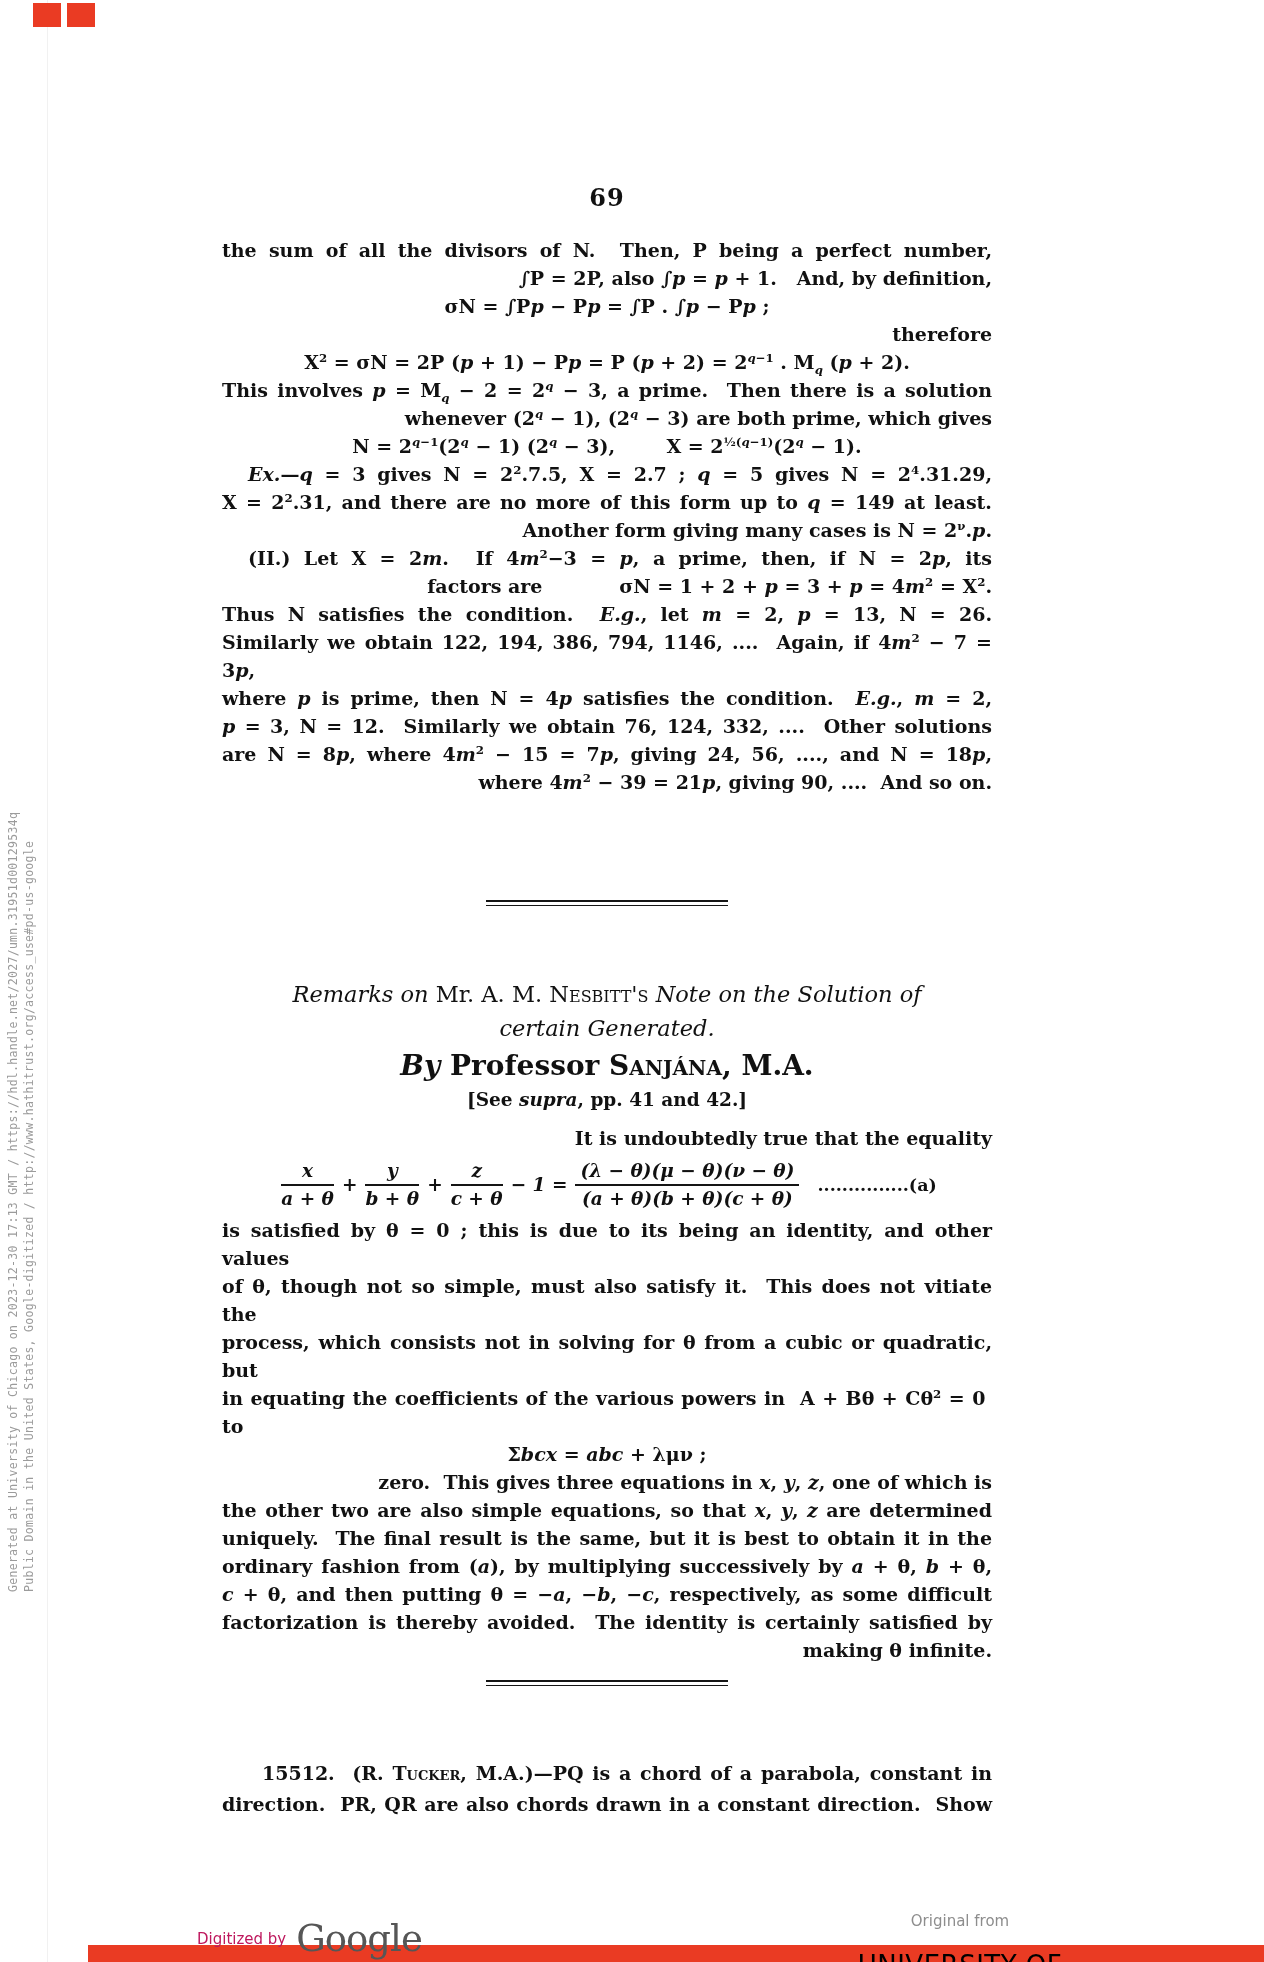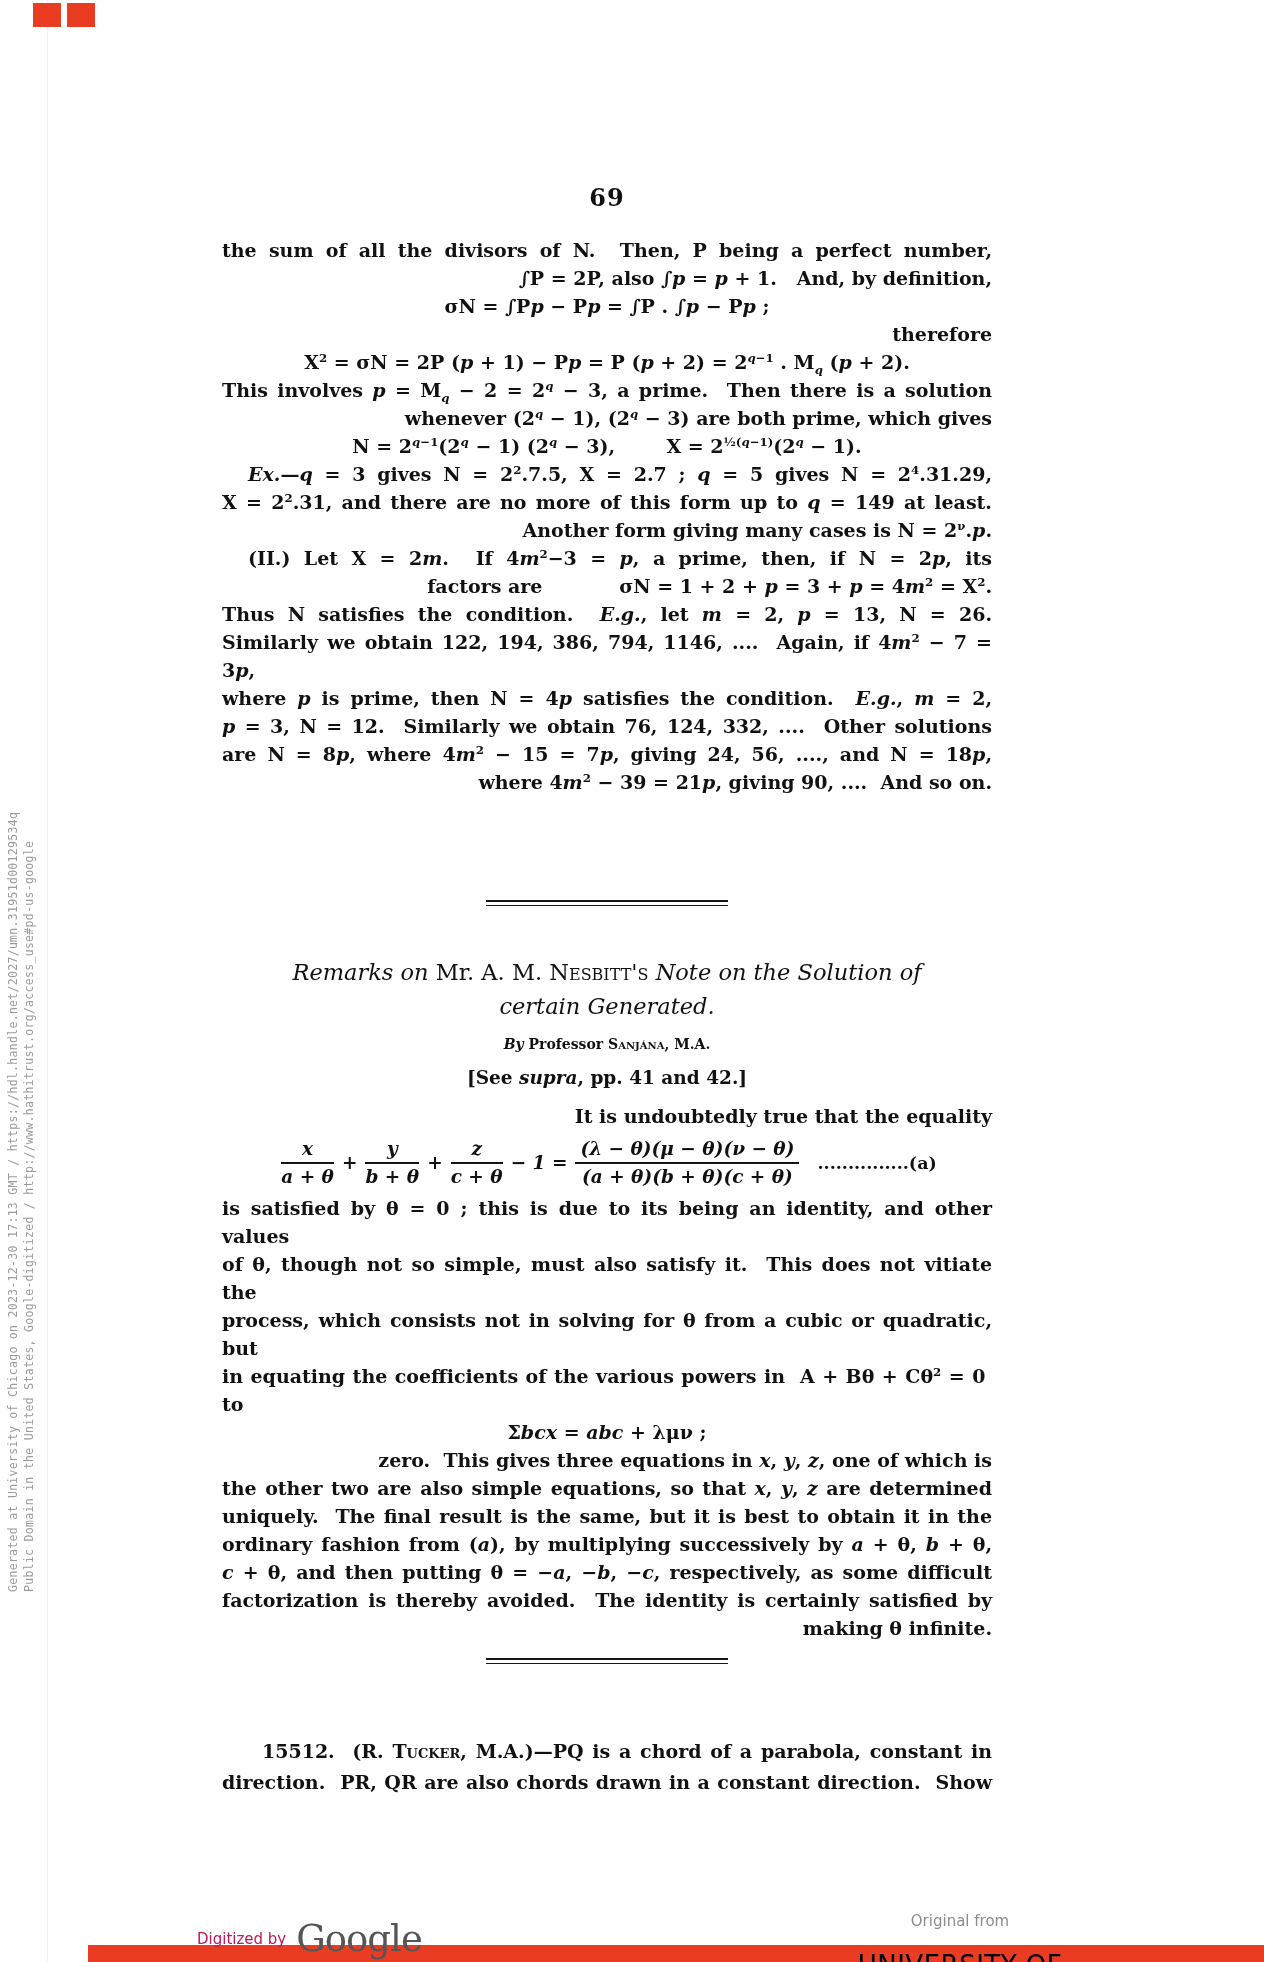--- a/index.html
+++ b/index.html
@@ -37,23 +37,23 @@
   sup{font-size:.62em;line-height:0;}
   sub{font-size:.62em;line-height:0;}
   .sc{font-variant:small-caps;}
   .divider{
     width:242px;margin:0 auto;height:3px;
     border-top:2.5px solid #151515;border-bottom:1.5px solid #151515;
   }
   .div1{margin-top:104px;}
   .div2{margin-top:16px;}
   .title{
-    text-align:center;font-size:22.5px;line-height:32px;font-weight:normal;margin-top:50px;
+    text-align:center;font-size:22.5px;line-height:32px;font-weight:normal;margin-top:72px;
   }
-  .byline{text-align:center;font-size:14px;font-weight:bold;margin-top:8px;}
+  .byline{text-align:center;font-size:28px;font-weight:bold;margin-top:8px;}
   .see-note{text-align:center;font-size:18.5px;font-weight:bold;margin-top:6px;}
   .intro{margin-top:10px;}
   
   .eq-a{
     display:flex;align-items:center;justify-content:center;
     margin:8px 0 6px 0;font-style:italic;font-size:18.5px;line-height:22px;
   }
   .frac{display:inline-flex;flex-direction:column;text-align:center;margin:0 4px;}
   .frac .num{display:block;border-bottom:2px solid #151515;padding:0 5px 2px 5px;}
   .frac .den{display:block;padding-top:2px;}

